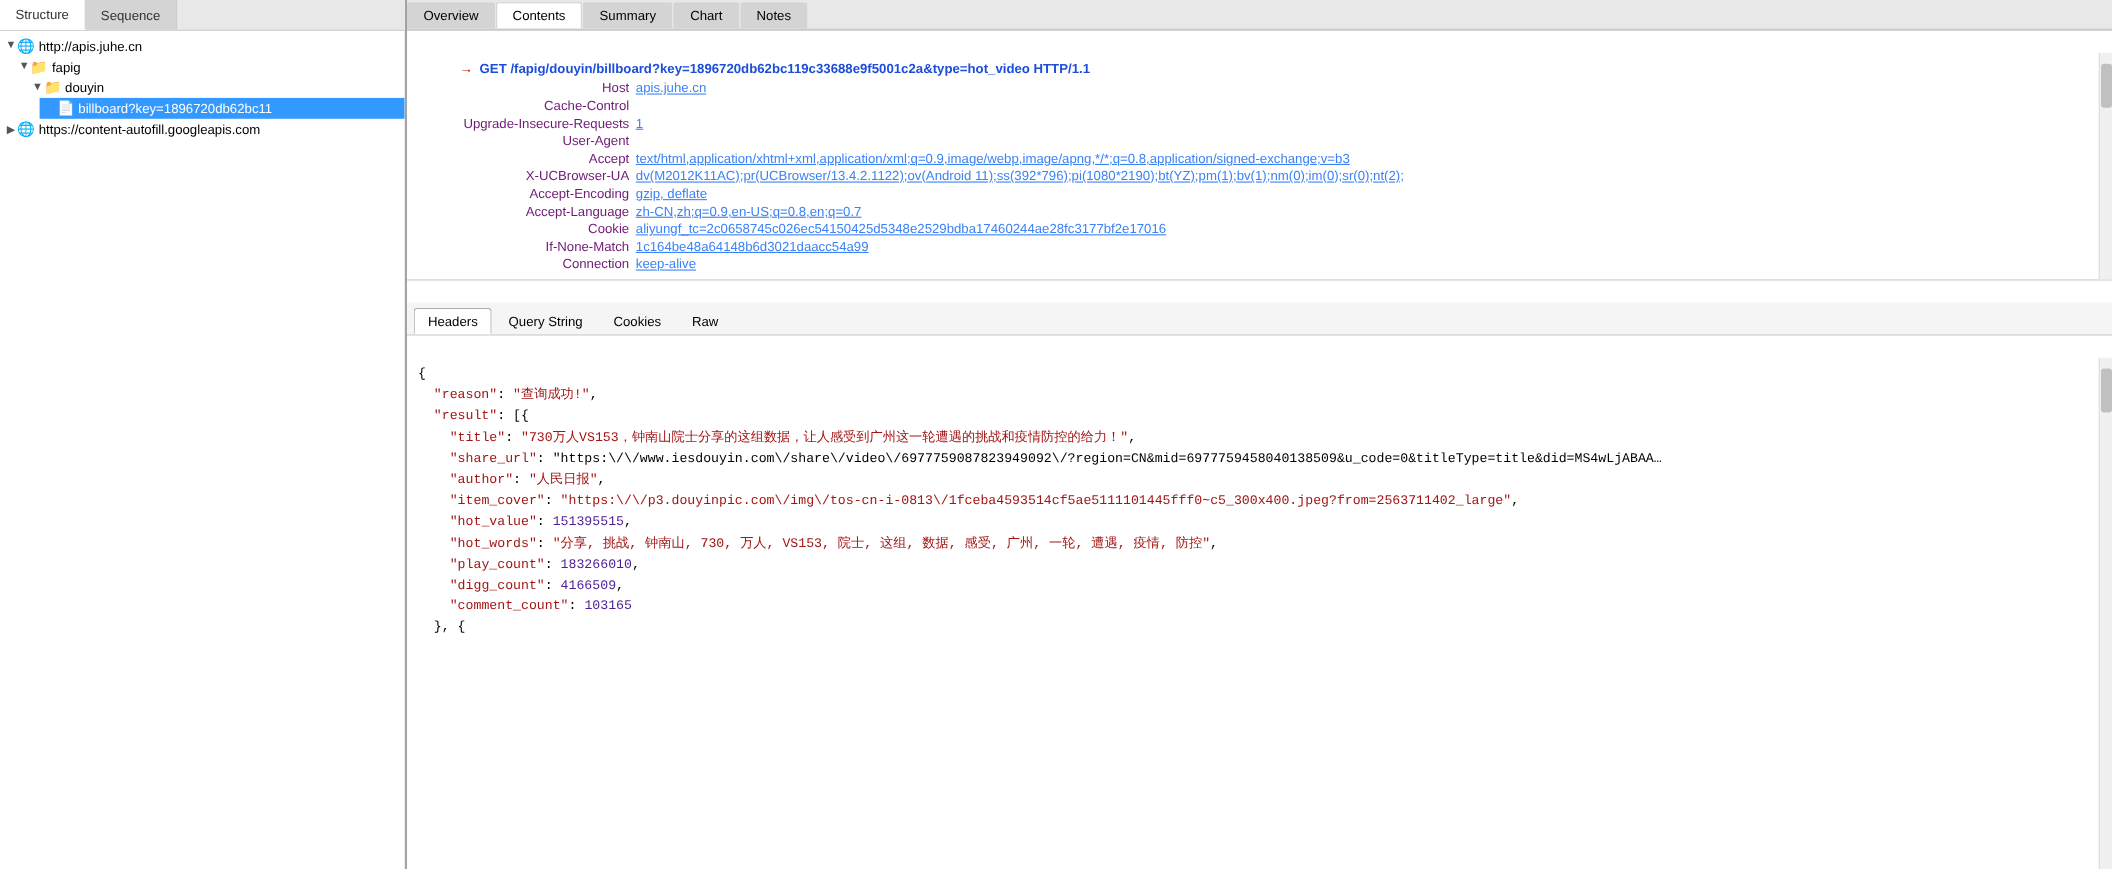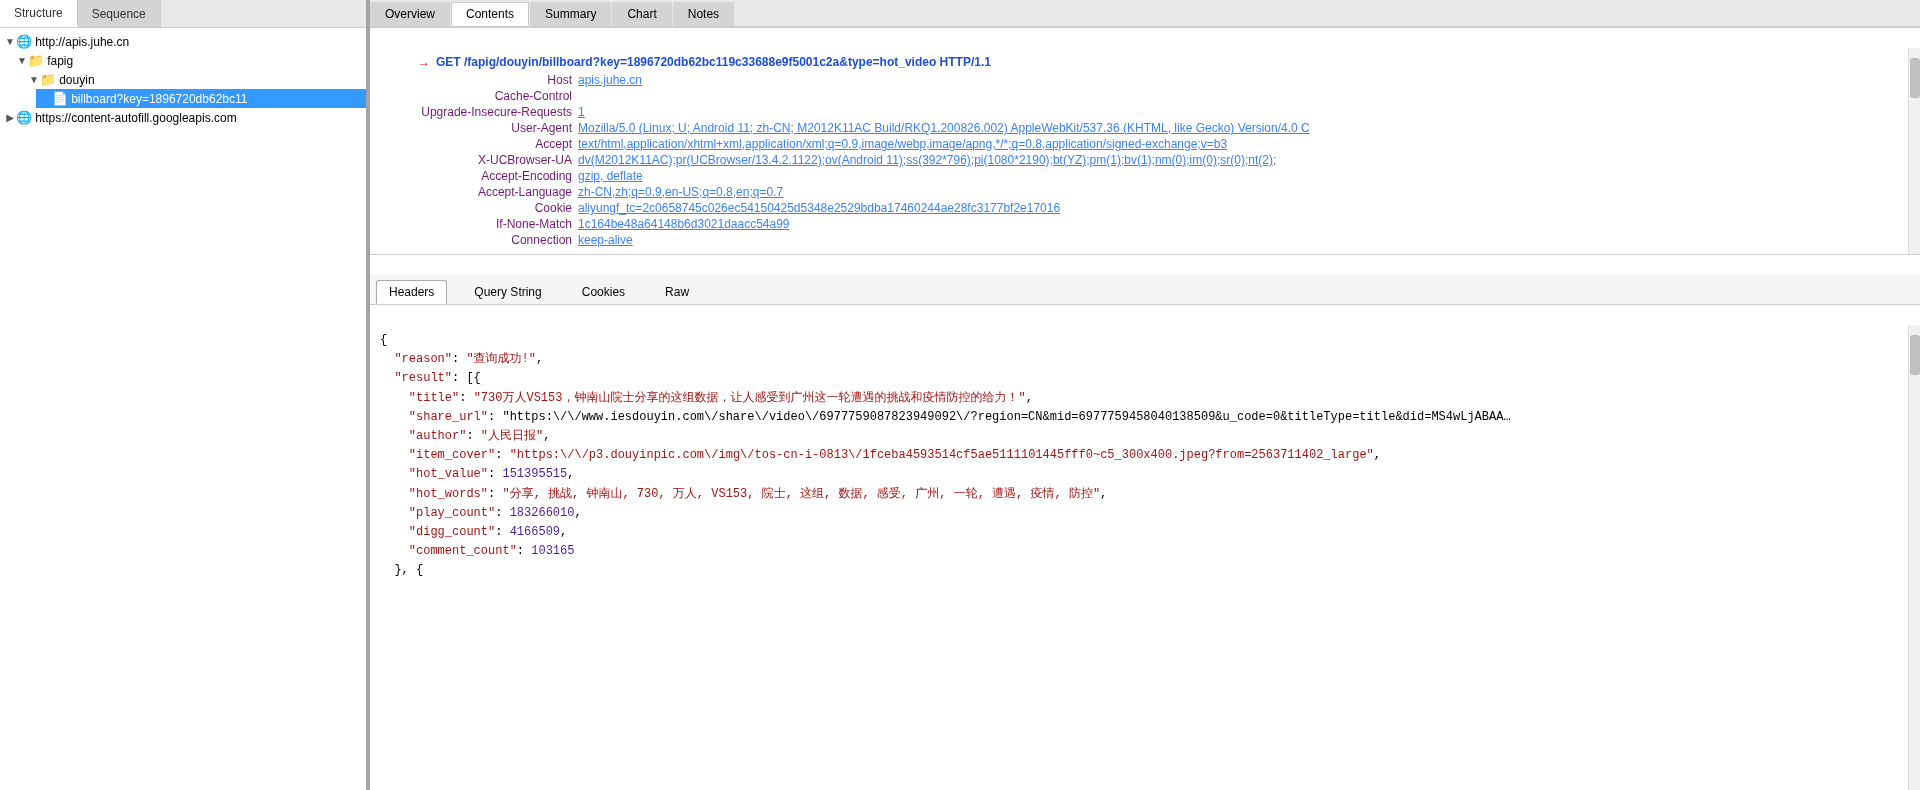--- a/index.html
+++ b/index.html
@@ -9,21 +9,21 @@
       display: flex;
       flex: 1;
       overflow: hidden;
     }
 
     
     .left-panel {
       width: 370px;
       min-width: 370px;
       background: #fff;
-      border-right: 4px solid #a3a3a3;
+      border-right: 2px solid #a3a3a3;
       display: flex;
       flex-direction: column;
       overflow: hidden;
     }
 
     .left-tabs {
       display: flex;
       background: #e8e8e8;
       border-bottom: 1px solid #ccc;
       height: 28px;
@@ -150,21 +150,21 @@
       align-items: flex-end;
       padding: 0 6px;
       flex-shrink: 0;
     }
 
     .sub-tab {
       padding: 4px 12px;
       cursor: pointer;
       font-size: 12px;
       border: 1px solid transparent;
-      margin-right: 14px;
+      margin-right: 2px;
       border-radius: 3px 3px 0 0;
       background: transparent;
     }
 
     .sub-tab.active {
       background: #fff;
       border: 1px solid #aaa;
       border-bottom: 1px solid #fff;
     }
 
@@ -284,21 +284,20 @@
             </div>
             <div class="header-row">
               <span class="header-name">Cache-Control</span>
             </div>
             <div class="header-row">
               <span class="header-name">Upgrade-Insecure-Requests</span>
               <span class="header-value">1</span>
             </div>
             <div class="header-row">
               <span class="header-name">User-Agent</span>
-              <span class="header-value">Mozilla/5.0 (Linux; U; Android 11; zh-CN; M2012K11AC Build/RKQ1.200826.002) AppleWebKit/537.36 (KHTML, like Gecko) Version/4.0 C</span>
             </div>
             <div class="header-row">
               <span class="header-name">Accept</span>
               <span class="header-value">text/html,application/xhtml+xml,application/xml;q=0.9,image/webp,image/apng,*/*;q=0.8,application/signed-exchange;v=b3</span>
             </div>
             <div class="header-row">
               <span class="header-name">X-UCBrowser-UA</span>
               <span class="header-value">dv(M2012K11AC);pr(UCBrowser/13.4.2.1122);ov(Android 11);ss(392*796);pi(1080*2190);bt(YZ);pm(1);bv(1);nm(0);im(0);sr(0);nt(2);</span>
             </div>
             <div class="header-row">

